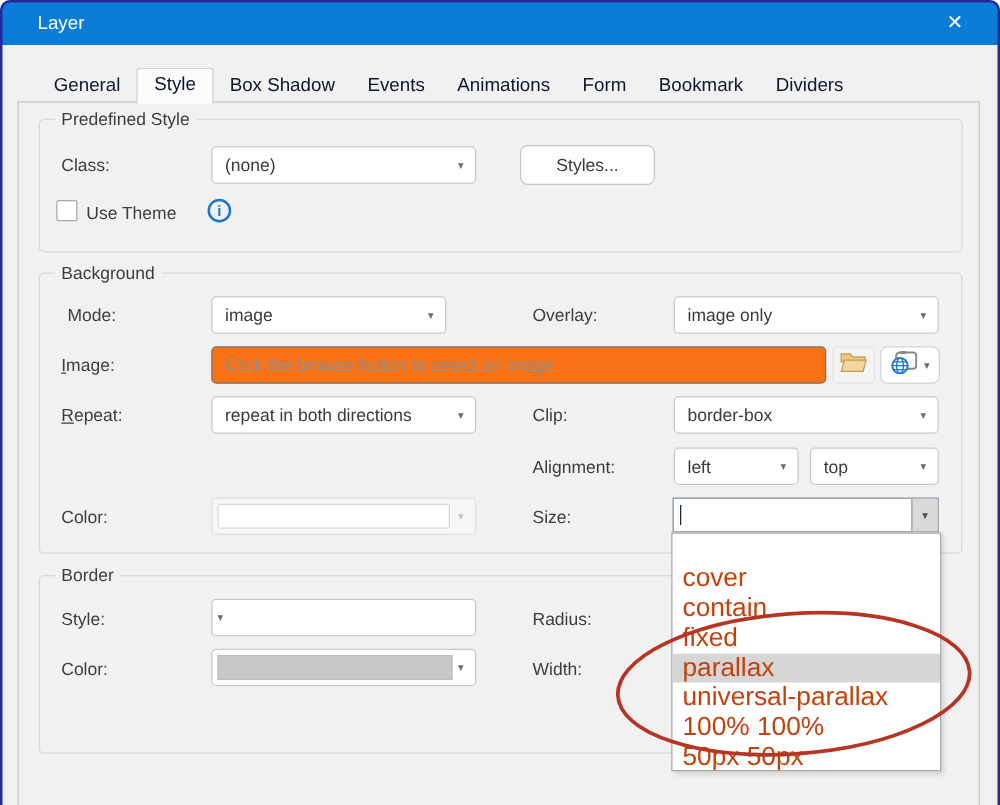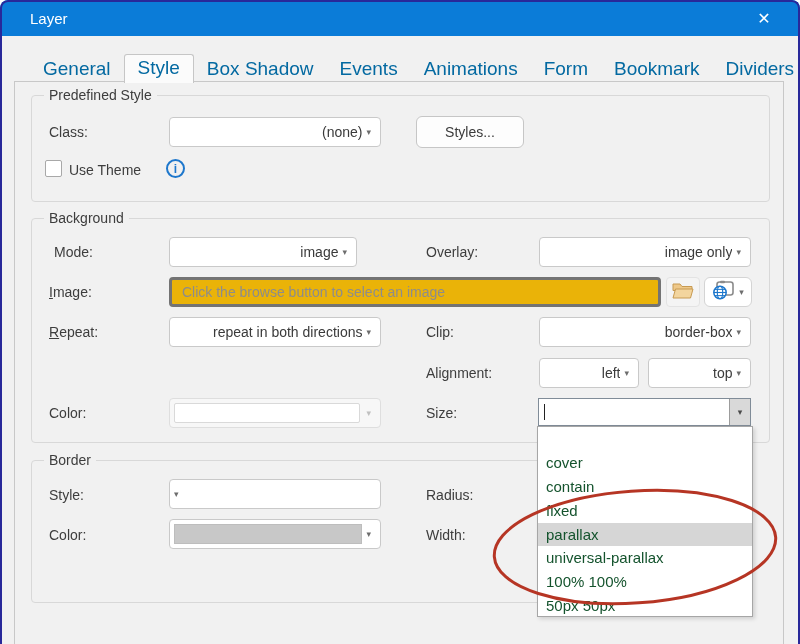--- a/index.html
+++ b/index.html
@@ -21,21 +21,21 @@
     display:flex; align-items:center; z-index:30;
   }
   .title { color:#ffffff; font-size:15px; margin-left:30px; }
   .close-btn {
     position:absolute; right:16px; top:0; width:40px; height:36px;
     display:flex; align-items:center; justify-content:center;
     color:#ffffff; font-size:16px; cursor:default;
   }
   
   .tabbar { position:absolute; left:30px; top:54px; display:flex; align-items:flex-end; z-index:3; }
-  .tab { height:26px; line-height:26px; padding:0 13px; font-size:19px; color:#0369a1; white-space:nowrap; }
+  .tab { height:26px; line-height:26px; padding:0 13px; font-size:15px; color:#0f172a; white-space:nowrap; }
   .tab.active {
     height:29px; line-height:26px; background:#fbfbfb;
     border:1px solid #c6c6c6; border-bottom:none; border-radius:3px 3px 0 0;
     margin-bottom:-1px;
   }
   .panel {
     position:absolute; left:14px; top:81px; width:770px; height:563px;
     border:1px solid #c8c8c8; border-bottom:none; z-index:1;
   }
   
@@ -45,40 +45,40 @@
     padding:0 5px; font-size:14px; color:#3d3d3d;
   }
   .lbl { position:absolute; font-size:14px; color:#3d3d3d; white-space:nowrap; }
   .u { text-decoration: underline; }
   
   .combo {
     position:absolute; height:30px; background:#ffffff;
     border:1px solid #c9c9c9; border-radius:4px;
     display:flex; align-items:center; font-size:14px; color:#3a3a3a;
   }
-  .combo .val { flex:1; padding-left:10px; white-space:nowrap; overflow:hidden;text-align:right; }
+  .combo .val { flex:1; padding-left:10px; white-space:nowrap; overflow:hidden; }
   .arrow { font-size:9px; color:#6d6d6d; padding:0 9px 0 4px; line-height:1; }
   .combo.disabled { border-color:#dedede; background:#f7f7f7; }
   .combo.disabled .inner-field {
     flex:1; height:20px; margin:0 2px 0 4px; background:#ffffff;
     border:1px solid #d9d9d9; border-radius:2px;
   }
   .combo.disabled .arrow { color:#c0c0c0; }
   .swatch { flex:1; height:20px; margin-left:4px; background:#c8c8c8; border:1px solid #bdbdbd; }
   
   .btn {
     position:absolute; background:#fdfdfd; border:1px solid #c6c6c6; border-radius:6px;
     font-size:14px; color:#3a3a3a; display:flex; align-items:center; justify-content:center;
   }
   .icon-btn { position:absolute; display:flex; align-items:center; justify-content:center; }
   .folder-btn { background:#f4f4f4; border:1px solid #e3e3e3; border-radius:4px; }
   .web-btn { background:#ffffff; border:1px solid #d4d4d4; border-radius:6px; gap:5px; }
   
   .text-input {
-    position:absolute; height:30px; background:#eab308; border:3px solid #737373;
+    position:absolute; height:30px; background:#f97316; border:1px solid #737373;
     border-radius:4px; font-family:"Liberation Sans",sans-serif; font-size:14px;
     color:#3a3a3a; padding:0 10px; outline:none;
   }
   .text-input::placeholder { color:#8c8c8c; }
   
   .checkbox {
     position:absolute; width:17px; height:17px; background:#ffffff;
     border:1px solid #a8a8a8; border-radius:2px;
   }
   .info-icon {
@@ -97,21 +97,21 @@
     width:21px; background:#d9d9d9; border-left:1px solid #9c9c9c;
     display:flex; align-items:center; justify-content:center;
   }
   .size-combo .drop-btn .arrow { color:#4a4a4a; padding:0; }
   
   .list {
     position:absolute; left:537px; top:426px; width:216px; height:191px;
     background:#ffffff; border:1px solid #a6a6a6; z-index:10;
     box-shadow:2px 2px 4px rgba(0,0,0,0.14); overflow:hidden;
   }
-  .list-item { height:23.9px; line-height:23.9px; padding-left:8px; font-size:15px; color:#14532d; white-space:nowrap; }
+  .list-item { height:23.9px; line-height:23.9px; padding-left:8px; font-size:21px; color:#c2410c; white-space:nowrap; }
   .list-item.selected { background:#d6d6d6; }
   
   .annotation-svg { position:absolute; inset:0; z-index:20; pointer-events:none; }
 </style>
 </head>
 <body>
 
 <div class="window">
   <div class="frame"></div>
 

